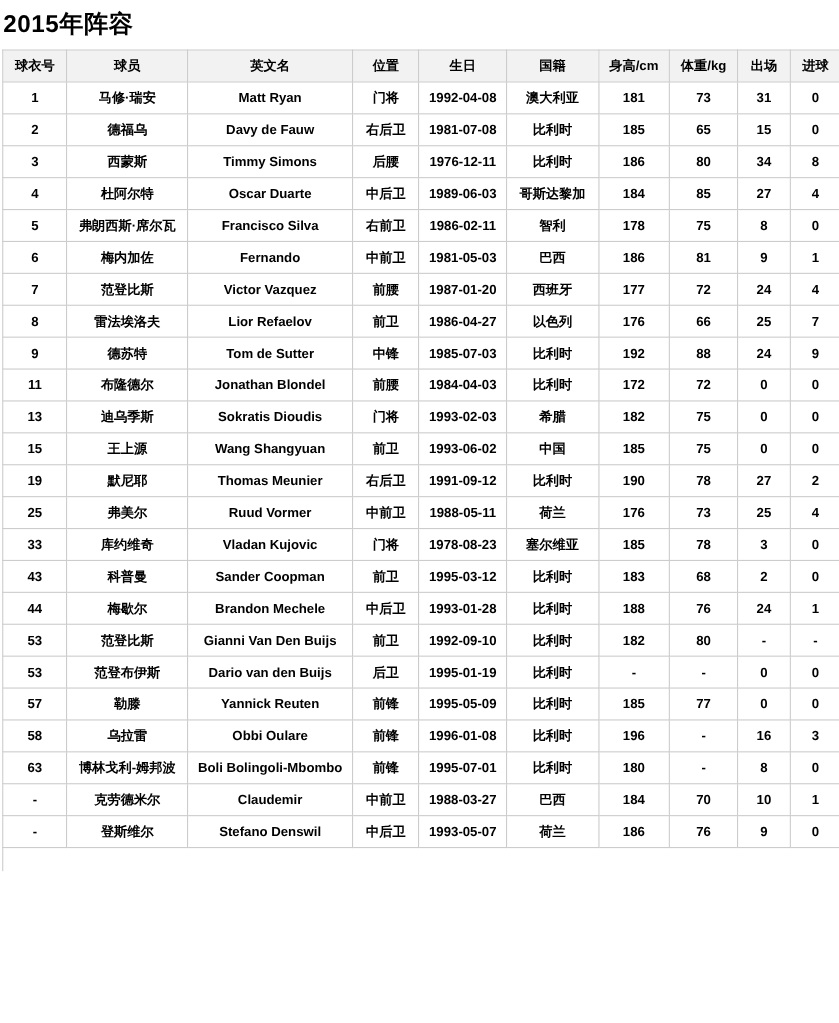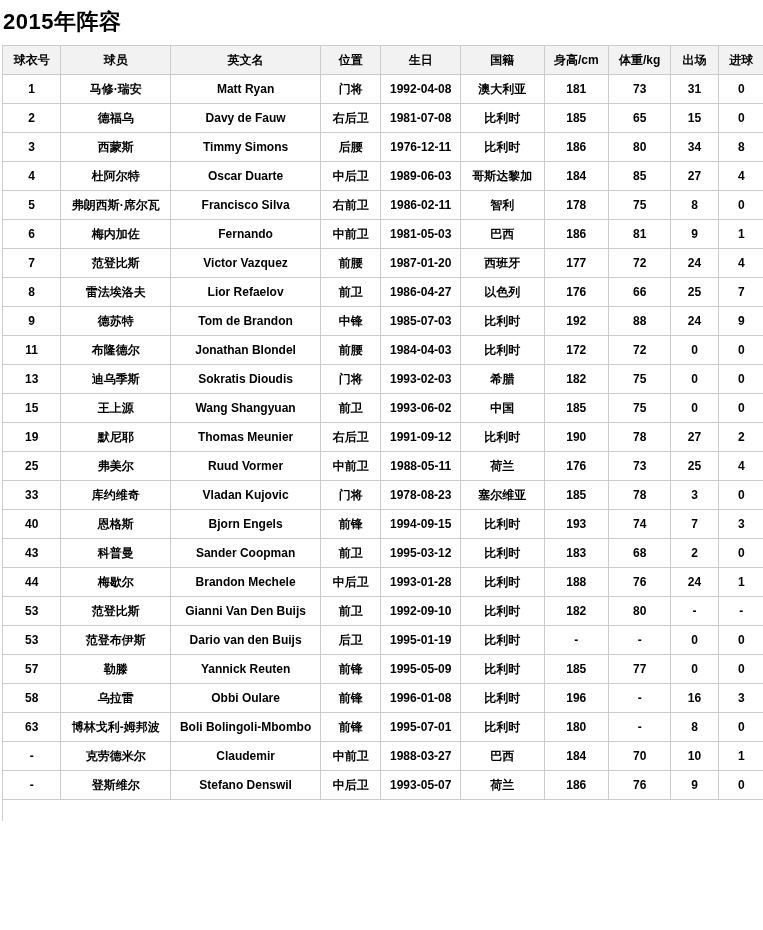--- a/index.html
+++ b/index.html
@@ -176,21 +176,21 @@
           <td>1986-04-27</td>
           <td>以色列</td>
           <td>176</td>
           <td>66</td>
           <td>25</td>
           <td>7</td>
         </tr>
         <tr>
           <td>9</td>
           <td>德苏特</td>
-          <td>Tom de Brandon</td>
+          <td>Tom de Sutter</td>
           <td>中锋</td>
           <td>1985-07-03</td>
           <td>比利时</td>
           <td>192</td>
           <td>88</td>
           <td>24</td>
           <td>9</td>
         </tr>
         <tr>
           <td>11</td>
@@ -258,32 +258,20 @@
           <td>Vladan Kujovic</td>
           <td>门将</td>
           <td>1978-08-23</td>
           <td>塞尔维亚</td>
           <td>185</td>
           <td>78</td>
           <td>3</td>
           <td>0</td>
         </tr>
         <tr>
-          <td>40</td>
-          <td>恩格斯</td>
-          <td>Bjorn Engels</td>
-          <td>前锋</td>
-          <td>1994-09-15</td>
-          <td>比利时</td>
-          <td>193</td>
-          <td>74</td>
-          <td>7</td>
-          <td>3</td>
-        </tr>
-        <tr>
           <td>43</td>
           <td>科普曼</td>
           <td>Sander Coopman</td>
           <td>前卫</td>
           <td>1995-03-12</td>
           <td>比利时</td>
           <td>183</td>
           <td>68</td>
           <td>2</td>
           <td>0</td>

